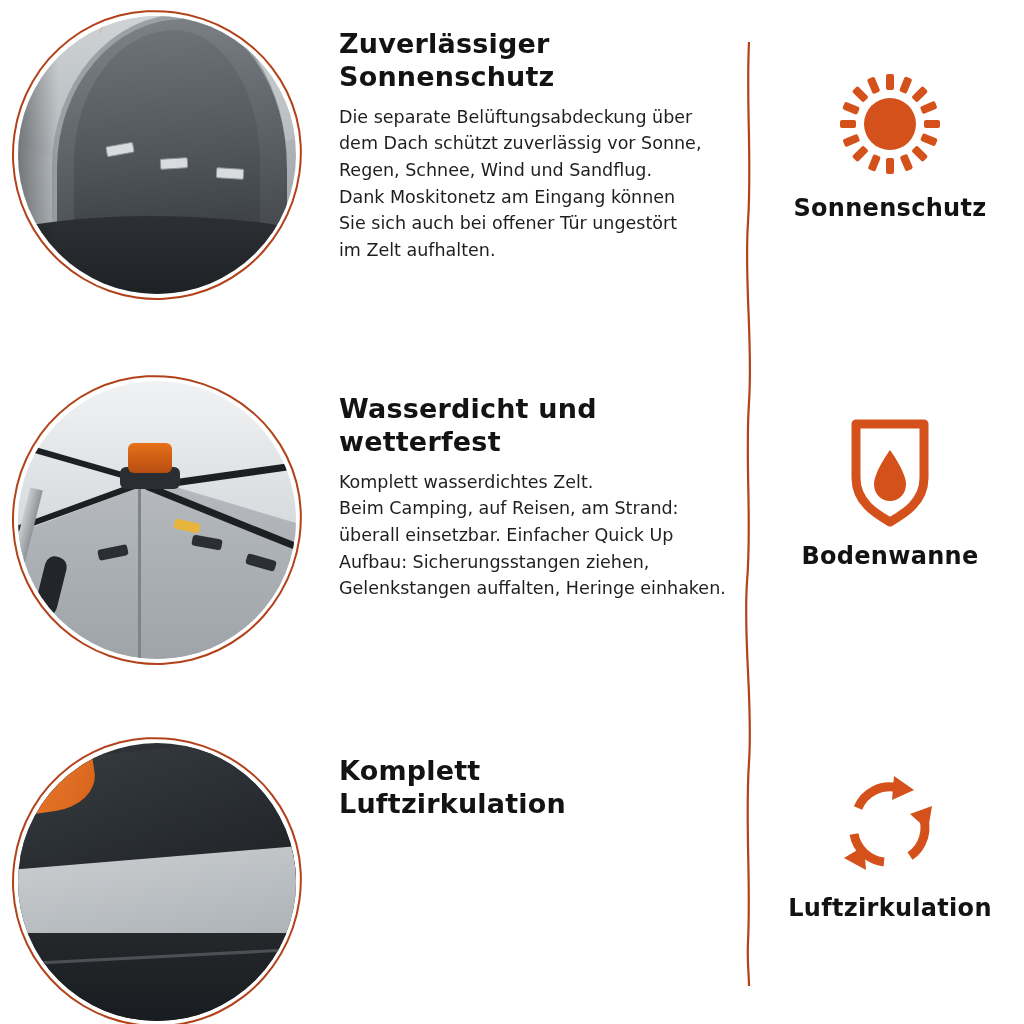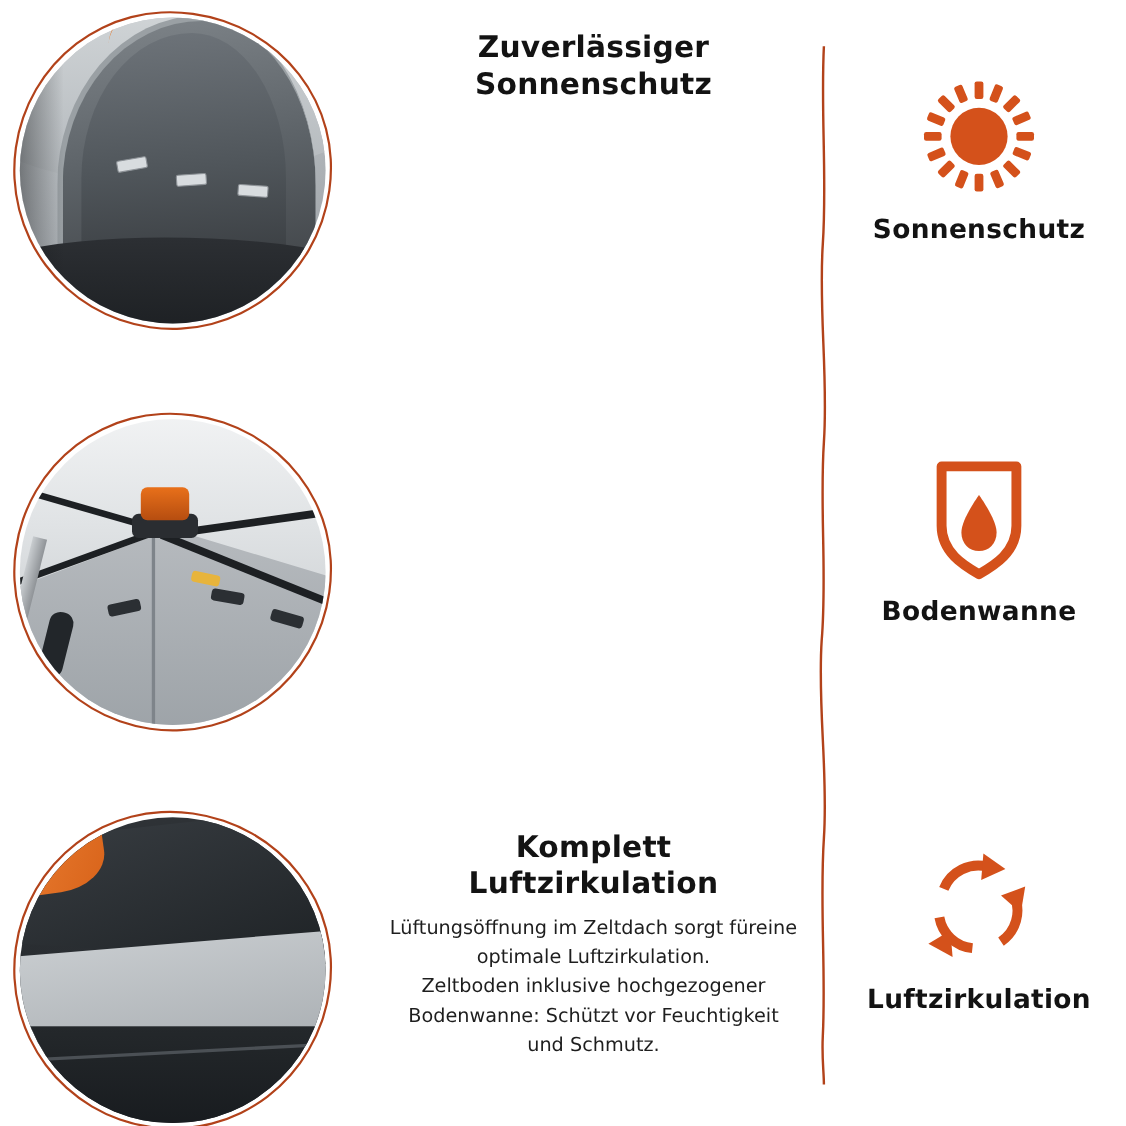--- a/index.html
+++ b/index.html
@@ -202,21 +202,20 @@
   .p3-seam {
     position: absolute; left: 0; top: 232px; width: 370px; height: 3px;
     background: #4b5055; transform: rotate(-3deg);
   }
 
   
   .feature-text {
     flex: 1 1 auto;
     padding-left: 37px;
     padding-top: 18px;
-    text-align: center;
   }
   .feature-title {
     font-size: 27px;
     font-weight: 700;
     line-height: 1.22;
     letter-spacing: .2px;
     margin: 0 0 10px 0;
     color: #131313;
     white-space: pre-line;
   }
@@ -289,20 +288,26 @@
             <div class="p1-clipC"></div>
             <div class="p1-floor"></div>
             <div class="p1-shadow"></div>
           </div>
         </div>
         <div class="photo-ring"></div>
       </div>
       <div class="feature-text">
         <h2 class="feature-title">Zuverlässiger
 Sonnenschutz</h2>
+        <p class="feature-body">Die separate Belüftungsabdeckung über
+dem Dach schützt zuverlässig vor Sonne,
+Regen, Schnee, Wind und Sandflug.
+Dank Moskitonetz am Eingang können
+Sie sich auch bei offener Tür ungestört
+im Zelt aufhalten.</p>
       </div>
     </div>
 
     <div class="feature-row r2">
       <div class="photo-wrap">
         <div class="photo-clip">
           <div class="photo-inner">
             <div class="p2-bg"></div>
             <div class="p2-panel"></div>
             <div class="p2-seam"></div>
@@ -315,44 +320,48 @@
             <div class="p2-centerpole"></div>
             <div class="p2-grip"></div>
             <div class="p2-tab t1"></div>
             <div class="p2-tab t2"></div>
             <div class="p2-tab t3"></div>
             <div class="p2-yellow"></div>
           </div>
         </div>
         <div class="photo-ring"></div>
       </div>
+      <div class="feature-text">
+        <h2 class="feature-title">Wasserdicht und
+wetterfest</h2>
+        <p class="feature-body">Komplett wasserdichtes Zelt.
+Beim Camping, auf Reisen, am Strand:
+überall einsetzbar. Einfacher Quick Up
+Aufbau: Sicherungsstangen ziehen,
+Gelenkstangen auffalten, Heringe einhaken.</p>
+      </div>
     </div>
 
     <div class="feature-row r3">
       <div class="photo-wrap">
         <div class="photo-clip">
           <div class="photo-inner">
             <div class="p3-bg"></div>
             <div class="p3-dark"></div>
             <div class="p3-gray"></div>
             <div class="p3-orange"></div>
             <div class="p3-floor"></div>
             <div class="p3-seam"></div>
           </div>
         </div>
         <div class="photo-ring"></div>
       </div>
       <div class="feature-text">
         <h2 class="feature-title">Komplett
 Luftzirkulation</h2>
-        <p class="feature-body">Lüftungsöffnung im Zeltdach sorgt füreine
-optimale Luftzirkulation.
-Zeltboden inklusive hochgezogener
-Bodenwanne: Schützt vor Feuchtigkeit
-und Schmutz.</p>
       </div>
     </div>
   </div>
 
   <div class="divider">
     <svg width="14" height="944" viewBox="0 0 14 944" aria-hidden="true">
       <path d="M7 0 C4 60, 10 120, 6 180 C2 240, 11 300, 7 360 C3 420, 10 480, 5 540 C1 600, 11 660, 7 720 C3 780, 9 840, 6 900 C5 920, 7 932, 7 944" fill="none" stroke="#b2421a" stroke-width="2.2" stroke-linecap="round"></path>
     </svg>
   </div>
 

